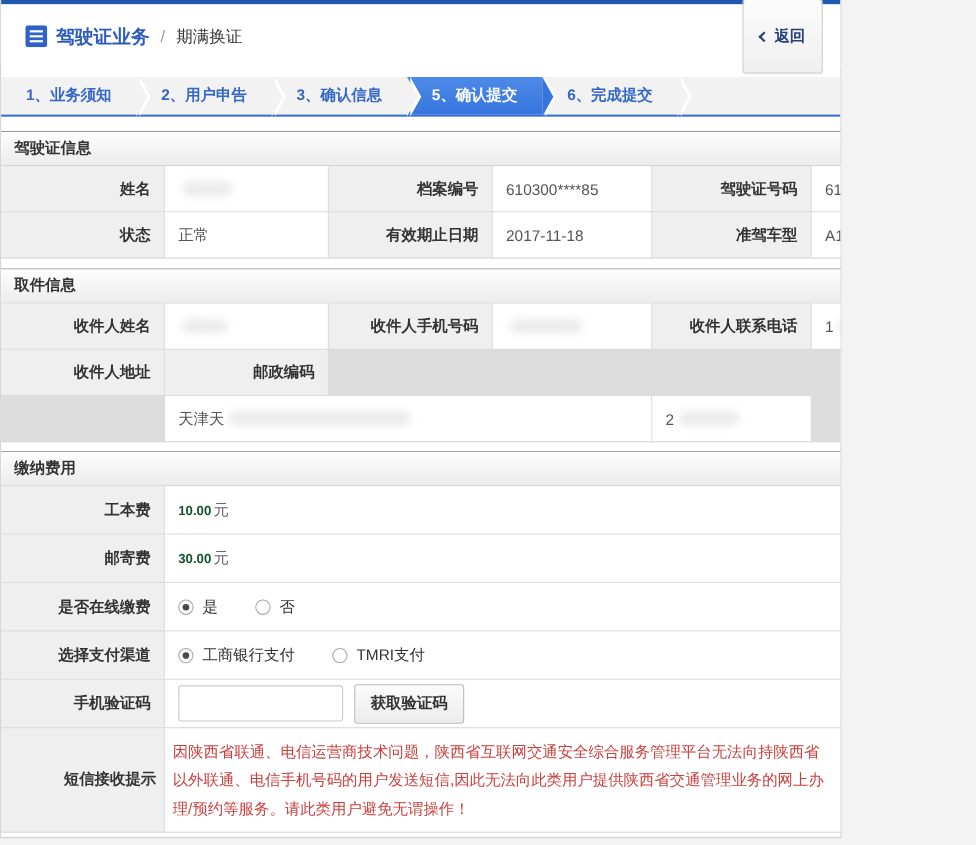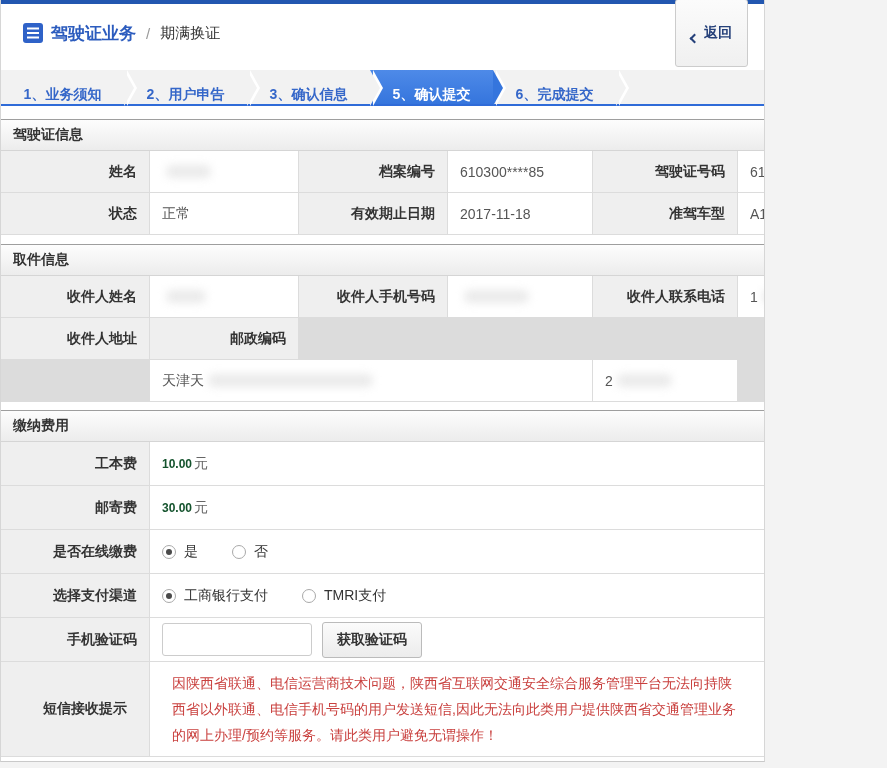--- a/index.html
+++ b/index.html
@@ -7,26 +7,26 @@
   .page { width:765px; height:762px; background:#fff; border-left:1px solid #d6d6d6; border-right:1px solid #d6d6d6; border-bottom:1px solid #c9c9c9; position:relative; overflow:hidden; }
   .topbar { height:4px; background:#2257b0; }
 
   
   .header { height:58px; display:flex; align-items:center; justify-content:space-between; padding:0 16px 0 22px; background:#fff; }
   .title-wrap { display:flex; align-items:center; gap:8px; }
   .doc-icon { display:inline-flex; }
   .t1 { color:#2c5cbe; font-size:17px; font-weight:bold; }
   .sep { color:#999; font-size:15px; margin:0 2px; }
   .t2 { color:#333; font-size:15px; }
-  .back-btn { display:flex; align-items:flex-end; gap:6px; padding:24px 15px; background:linear-gradient(#fbfbfb,#f0f0f0); border:1px solid #ccc; border-radius:3px; color:#26417a; font-size:14px; font-weight:bold; cursor:pointer; font-family:inherit; }
+  .back-btn { display:flex; align-items:center; gap:6px; padding:24px 15px; background:linear-gradient(#fbfbfb,#f0f0f0); border:1px solid #ccc; border-radius:3px; color:#26417a; font-size:14px; font-weight:bold; cursor:pointer; font-family:inherit; }
   .back-chevron { width:7px; height:7px; border-left:2px solid #26417a; border-bottom:2px solid #26417a; transform:rotate(45deg); display:inline-block; margin-top:1px; }
 
   
   .steps { list-style:none; display:flex; height:36px; margin-top:8px; background:#f2f2f2; border-bottom:2px solid #2f6bd8; }
-  .step { position:relative; flex:0 0 123px; display:flex; align-items:flex-end; justify-content:center; background:#f2f2f2; font-size:14px; font-weight:bold; color:#3567c9; }
+  .step { position:relative; flex:0 0 123px; display:flex; align-items:center; justify-content:center; background:#f2f2f2; font-size:14px; font-weight:bold; color:#3567c9; }
   .steps li:nth-child(1){z-index:6}.steps li:nth-child(2){z-index:5}.steps li:nth-child(3){z-index:4}
   .steps li:nth-child(4){z-index:3}.steps li:nth-child(5){z-index:2}.steps li:nth-child(6){z-index:1}
   .step::before, .step::after { content:''; position:absolute; top:0; width:0; height:0; border-top:18px solid transparent; border-bottom:18px solid transparent; }
   .step::before { right:-13px; border-left:10px solid #fff; z-index:1; }
   .step::after { right:-10px; border-left:10px solid #f2f2f2; z-index:2; }
   .step.active { background:linear-gradient(#4e8ae8,#3575dd); color:#fff; }
   .step.active::after { border-left-color:#3575dd; }
   .step-filler { flex:1; background:#f2f2f2; }
 
   
@@ -45,21 +45,21 @@
   
   .fee-cell { min-height:43px; }
   .fee-num { color:#14532d; font-size:12px; font-weight:bold; }
   .fee-unit { color:#666; font-size:14px; margin-left:2px; }
   .radio-opt { display:inline-flex; align-items:center; gap:8px; margin-right:34px; cursor:pointer; }
   .radio { width:14px; height:14px; border:1px solid #a9a9a9; border-radius:50%; background:#fff; position:relative; display:inline-block; }
   .radio.checked::after { content:''; position:absolute; left:3px; top:3px; width:6px; height:6px; border-radius:50%; background:#4a4a4a; }
   .radio-label { font-size:14px; color:#333; }
   .code-input { width:150px; height:33px; border:1px solid #ccc; border-radius:3px; padding:0 8px; font-size:14px; font-family:inherit; }
   .code-btn { margin-left:10px; padding:8px 14px; background:linear-gradient(#fbfbfb,#ececec); border:1px solid #bbb; border-radius:3px; font-size:14px; font-weight:bold; color:#333; cursor:pointer; font-family:inherit; }
-  .notice-cell { min-height:66px; padding:8px 22px; }
+  .notice-cell { min-height:66px; padding:8px 7px; }
   .notice { color:#c9403e; font-size:14px; line-height:26px; }
 
   
   .footer { display:flex; justify-content:flex-end; gap:14px; padding:28px 64px 0 0; }
   .btn-blue { padding:9px 17px; background:#4583e6; border:1px solid #3a76d6; border-radius:3px; color:#fff; font-size:14px; font-weight:bold; cursor:pointer; font-family:inherit; }
 </style>
 </head>
 <body>
 
 <div class="page">

